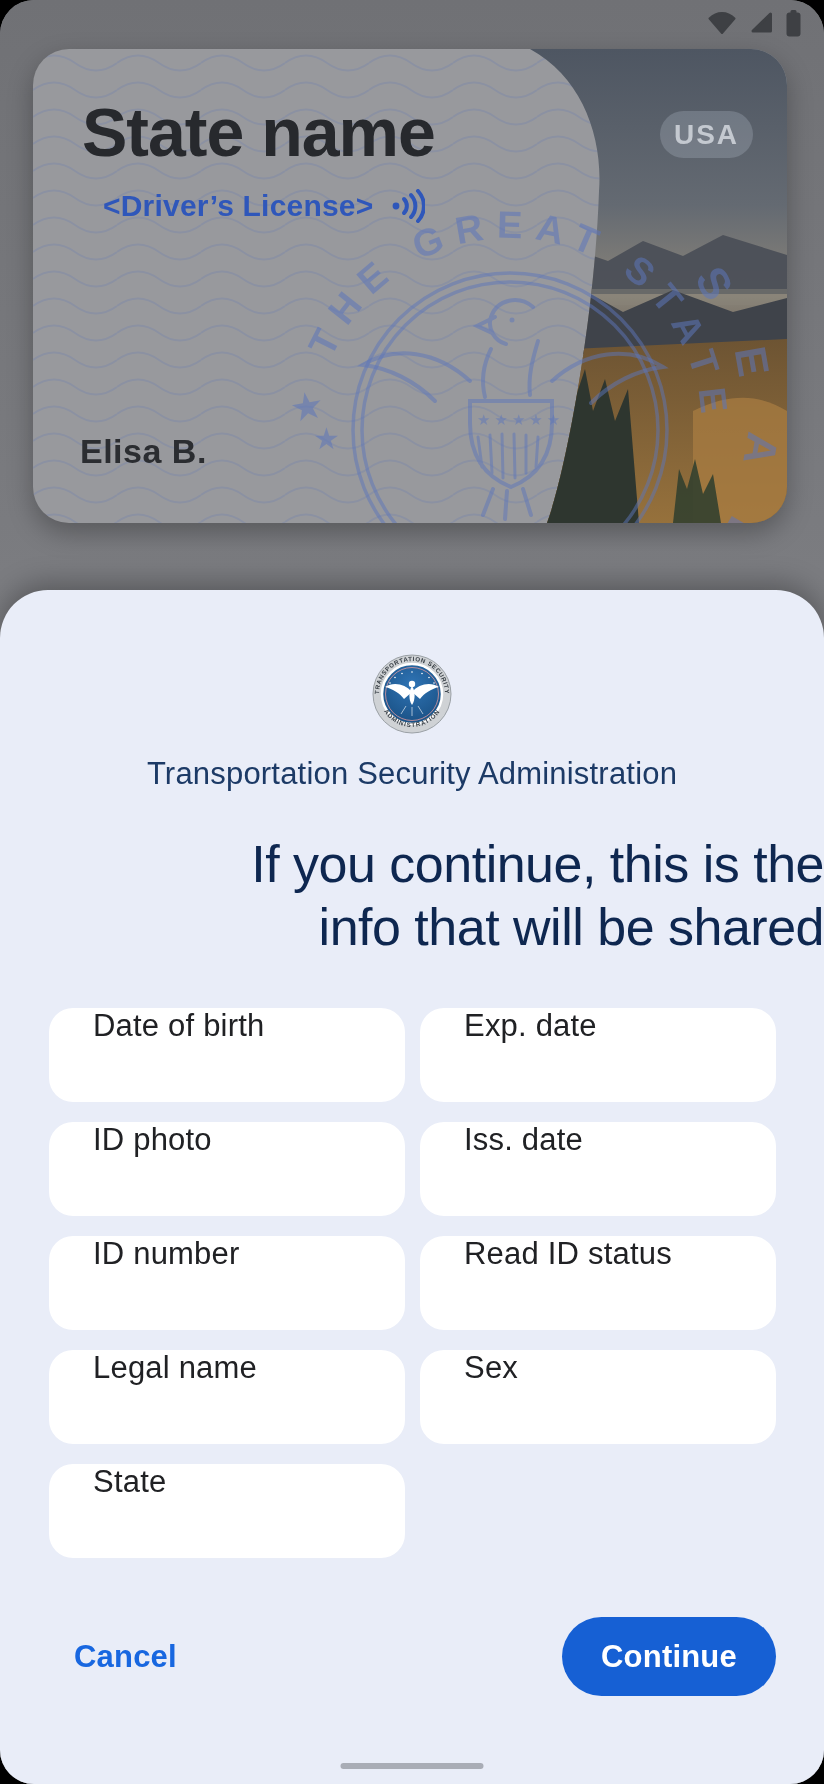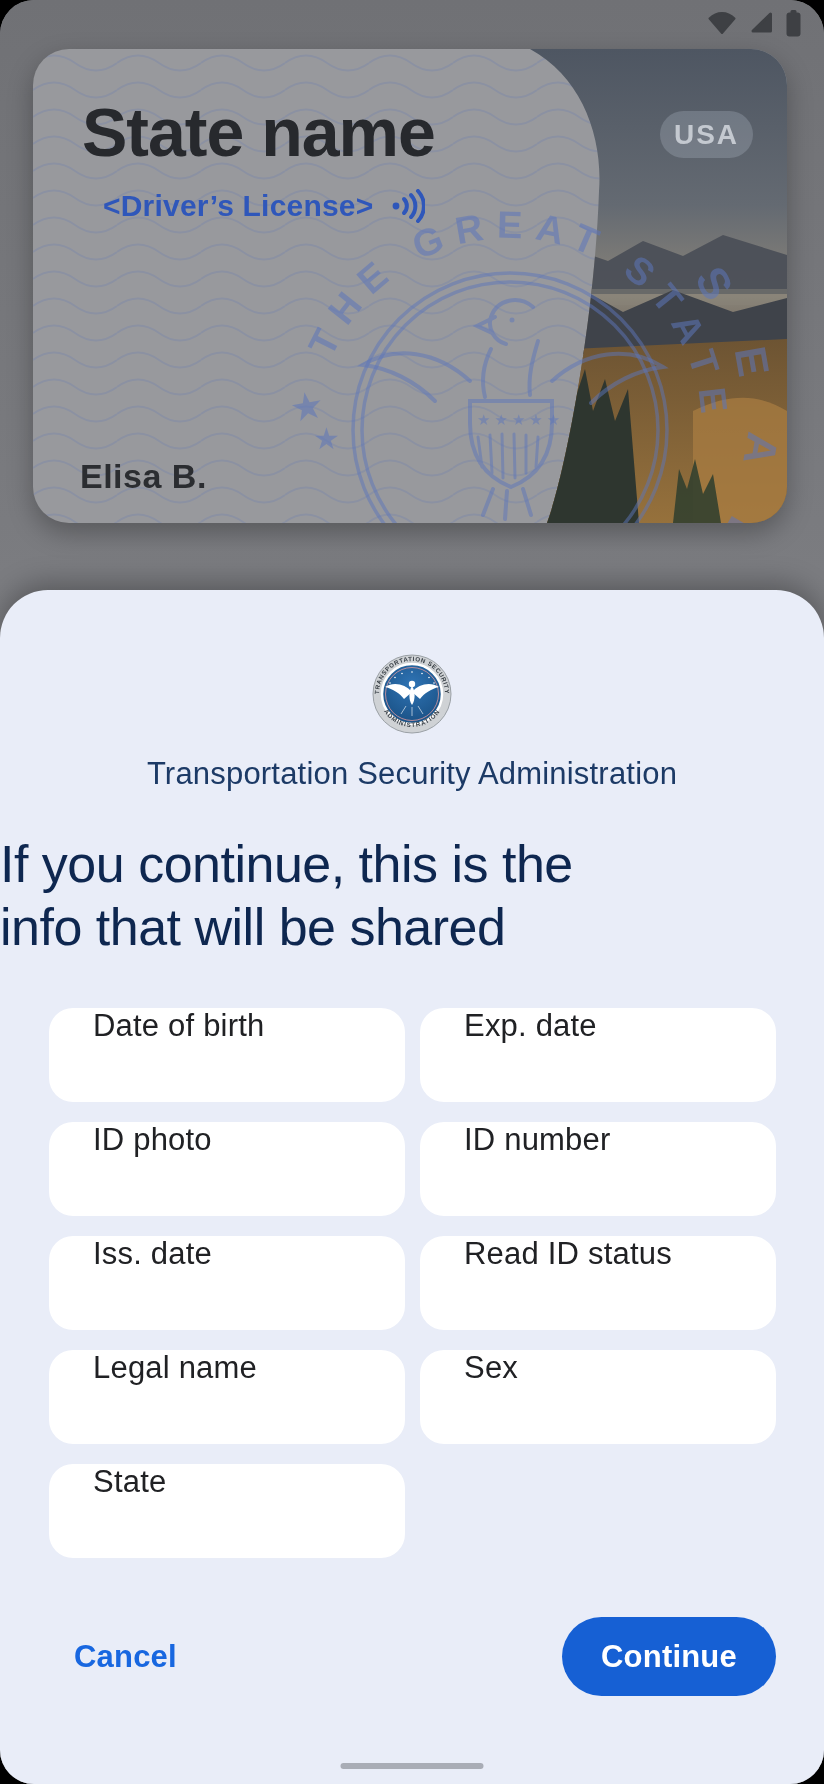--- a/index.html
+++ b/index.html
@@ -15,28 +15,28 @@
   
   .card{position:absolute;left:33px;top:49px;width:754px;height:474px;border-radius:36px;background:#98999d;
         overflow:hidden;box-shadow:0 10px 26px rgba(0,0,0,.28);}
   .card-art{position:absolute;inset:0;}
   .card-title{position:absolute;left:49px;top:44px;font-size:68px;font-weight:700;letter-spacing:-1px;color:#27292d;}
   .card-sub{position:absolute;left:49px;top:140px;display:flex;align-items:center;gap:18px;margin-left:21px;}
   .card-sub span{font-size:30px;font-weight:600;color:#2f57ba;letter-spacing:.2px;}
   .usa-badge{position:absolute;left:627px;top:34px;width:93px;height:47px;border-radius:24px;
              background:rgba(205,214,226,.22);display:flex;align-items:center;justify-content:center;margin-top:28px;}
   .usa-badge span{font-size:28px;font-weight:700;letter-spacing:2px;color:#c4c9d0;}
-  .card-name{position:absolute;left:47px;top:383px;font-size:34px;font-weight:700;color:#2b2d31;letter-spacing:.5px;margin-top:25px;}
+  .card-name{position:absolute;left:47px;top:383px;font-size:34px;font-weight:700;color:#2b2d31;letter-spacing:.5px;}
 
   
   .sheet{position:absolute;left:0;top:590px;width:824px;height:1194px;background:#e9edf8;
          border-radius:48px 48px 0 0;box-shadow:0 -6px 28px rgba(0,0,0,.30);}
   .logo{position:absolute;top:64px;left:50%;transform:translateX(-50%);width:80px;height:80px;}
   .org{position:absolute;top:166px;width:100%;text-align:center;font-size:31px;color:#1c3a66;letter-spacing:.2px;}
-  .heading{position:absolute;top:243px;width:100%;text-align:left;font-size:52px;line-height:63px;
+  .heading{position:absolute;top:243px;width:100%;text-align:right;font-size:52px;line-height:63px;
            color:#0e2750;font-weight:400;letter-spacing:-.5px;}
   .chips{position:absolute;top:418px;left:49px;right:48px;display:grid;
          grid-template-columns:1fr 1fr;column-gap:15px;row-gap:20px;grid-auto-rows:94px;}
   .chip{background:#ffffff;border-radius:24px;display:flex;padding-left:44px;}
   .chip span{font-size:31px;color:#202124;letter-spacing:.2px;}
   .footer{position:absolute;top:1027px;left:74px;right:48px;height:79px;display:flex;
           align-items:center;justify-content:space-between;}
   button{border:none;background:none;padding:0;font-family:inherit;cursor:pointer;}
   .cancel{font-size:31px;font-weight:600;color:#1867e0;letter-spacing:.2px;}
   .continue{width:214px;height:79px;border-radius:40px;background:#1660d4;color:#ffffff;
@@ -206,25 +206,25 @@
 
   <div class="chip">
     <span>Exp. date</span>
   </div>
 
   <div class="chip">
     <span>ID photo</span>
   </div>
 
   <div class="chip">
+    <span>Iss. date</span>
+  </div>
+
+  <div class="chip">
     <span>ID number</span>
-  </div>
-
-  <div class="chip">
-    <span>Iss. date</span>
   </div>
 
   <div class="chip">
     <span>Read ID status</span>
   </div>
 
   <div class="chip">
     <span>Legal name</span>
   </div>
 

